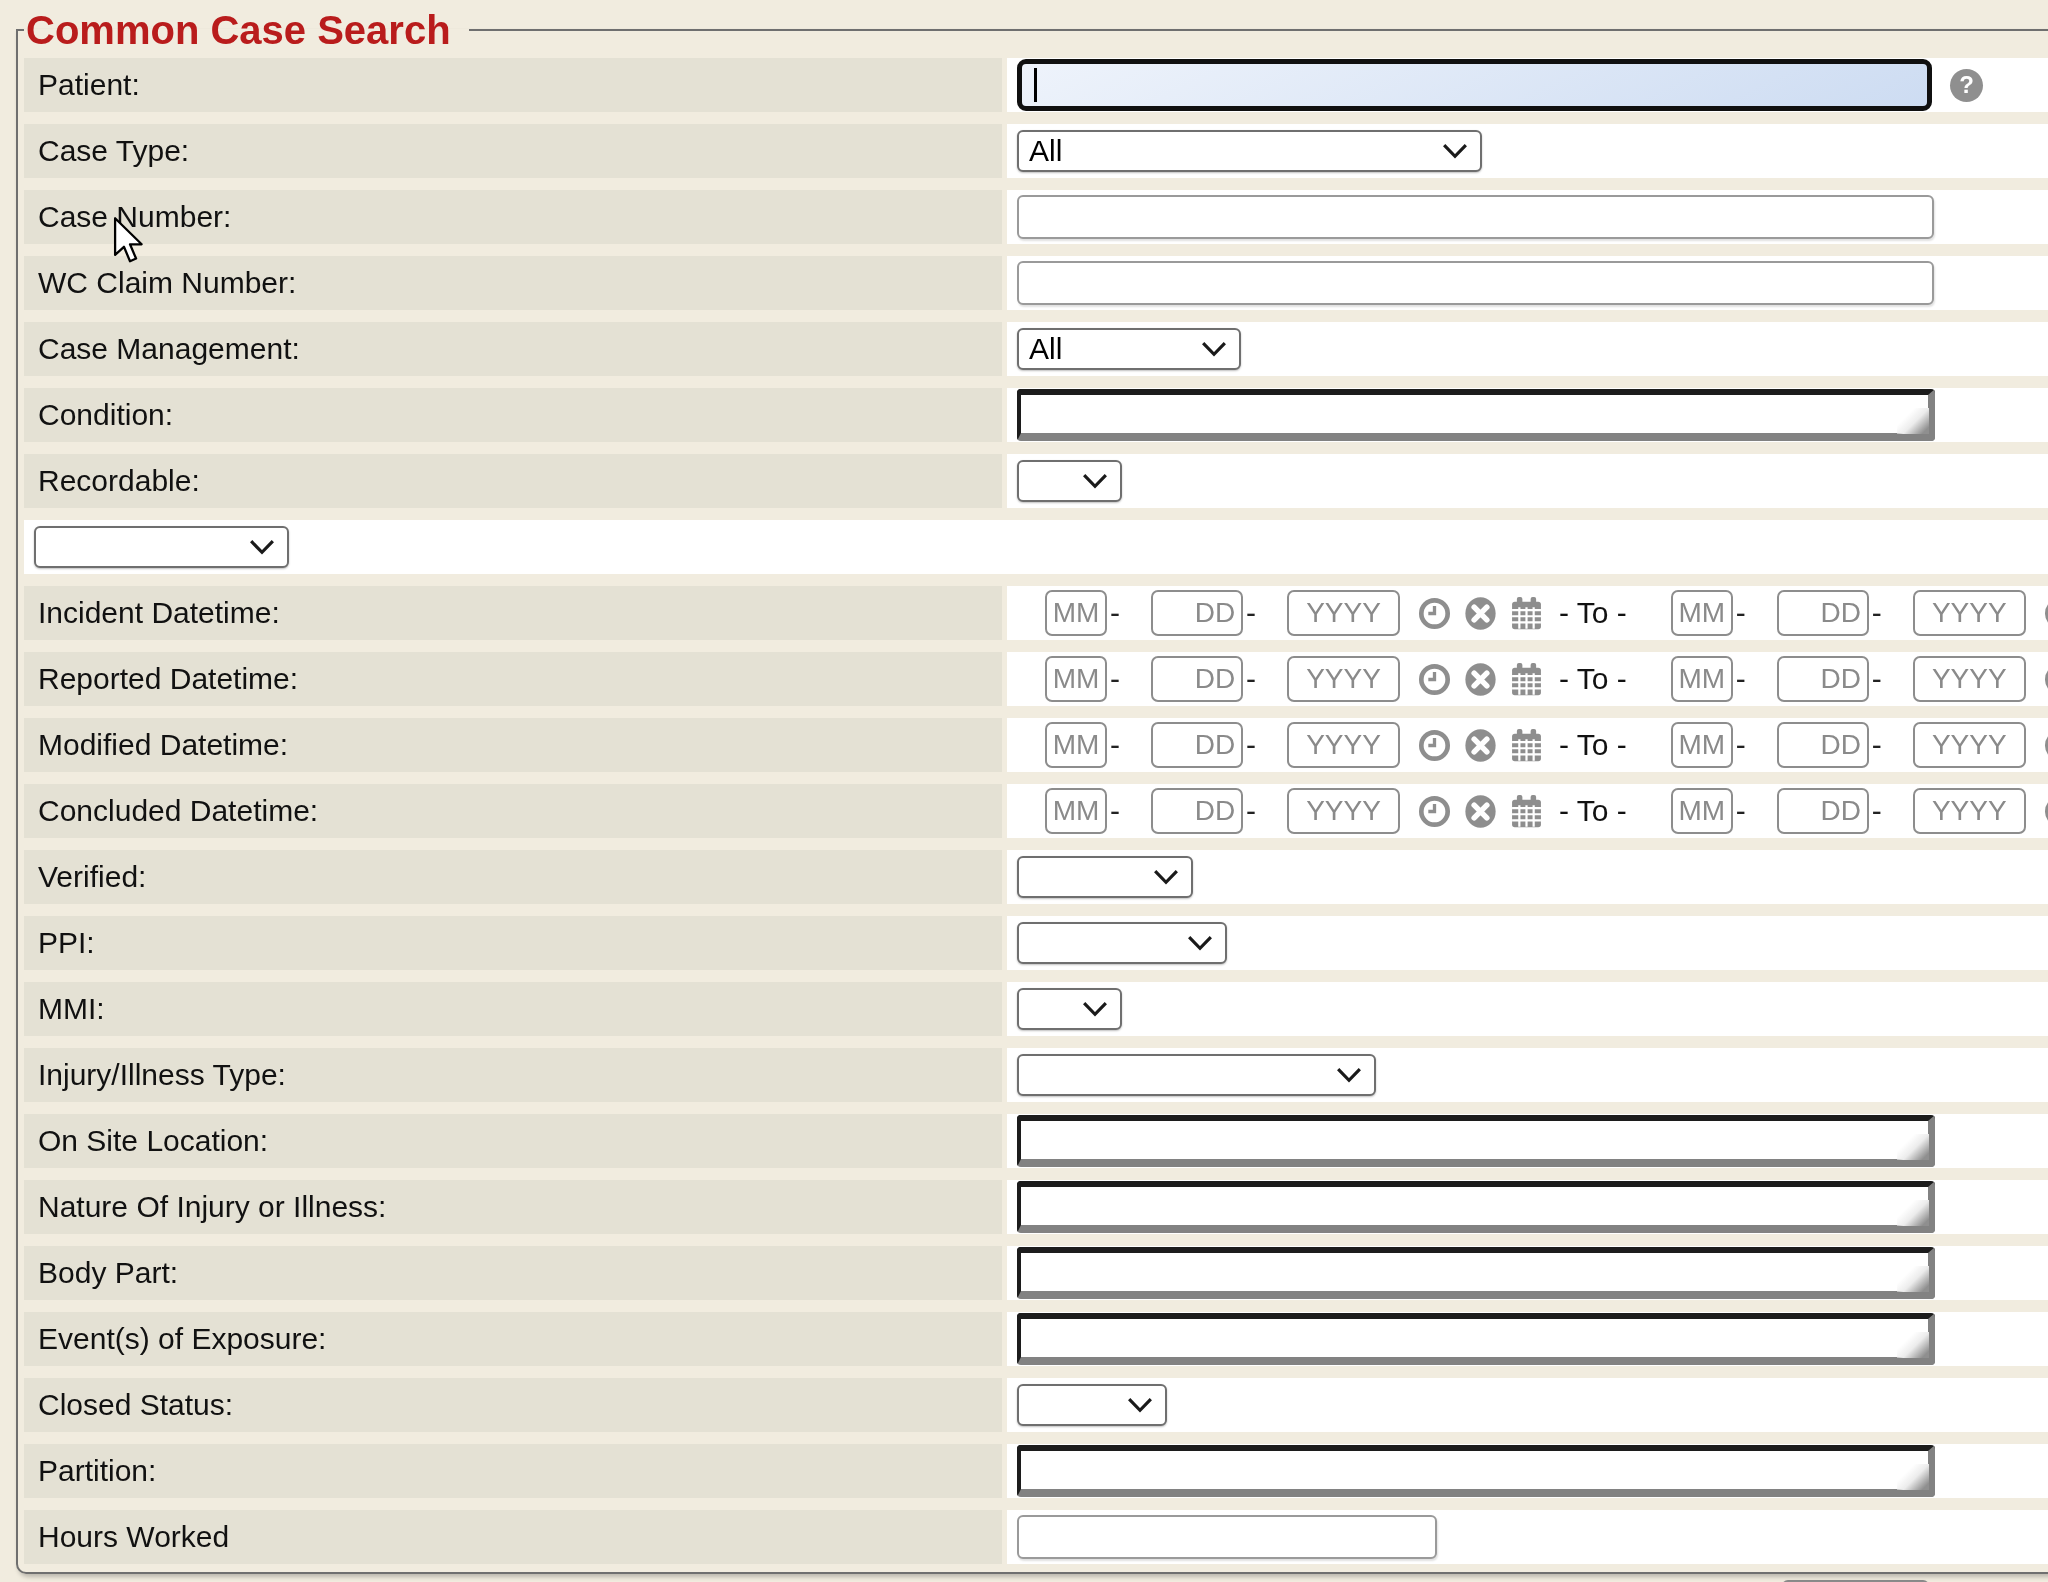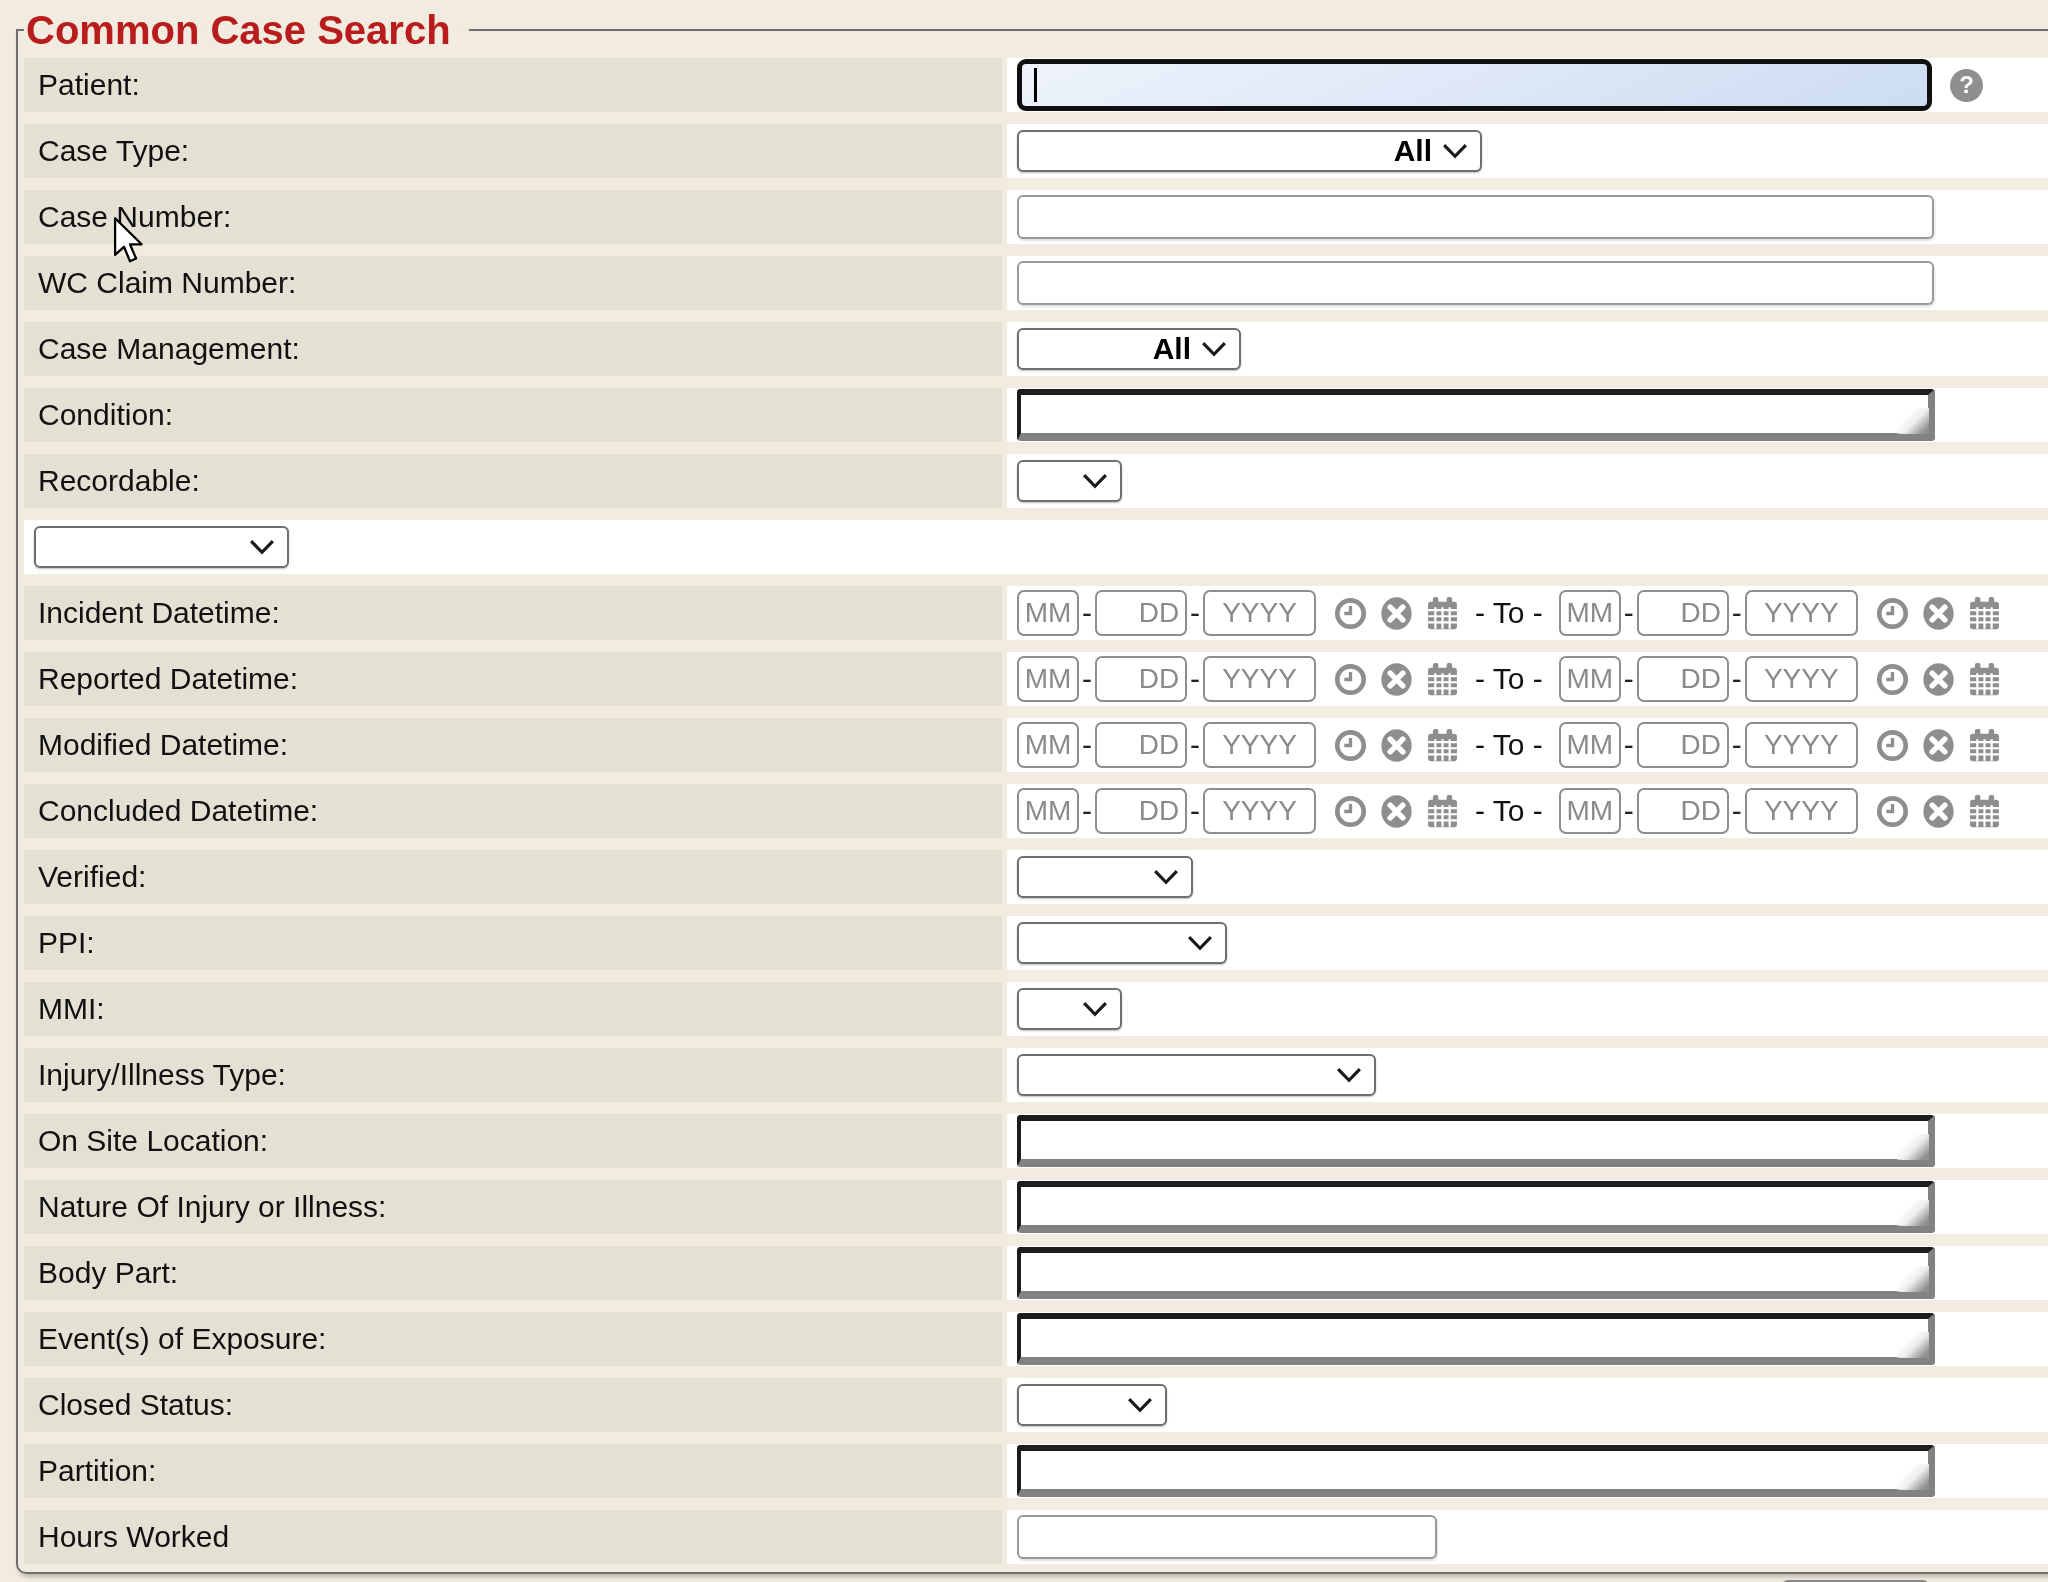--- a/index.html
+++ b/index.html
@@ -32,29 +32,29 @@
   
   .dk{width:918px;height:52px;background:#fff;border-radius:4px;position:relative;
     border-top:6px solid #1c1c1c;border-left:4px solid #1c1c1c;
     border-right:7px solid #828282;border-bottom:8px solid #828282;}
   .dk::after{content:"";position:absolute;right:-1px;bottom:-1px;width:32px;height:26px;
     background:linear-gradient(135deg,rgba(255,255,255,0) 30%,#ececec 55%,#8f8f8f 88%);}
 
   
   .sel{height:42px;border:2px solid #6f6f6f;border-radius:6px;background:#fff;
     box-shadow:0 1px 2px rgba(0,0,0,.25);display:flex;align-items:center;
-    justify-content:flex-end;padding:0 12px 0 10px;font-size:30px;color:#000;font-weight:bold;}
+    justify-content:space-between;padding:0 12px 0 10px;font-size:30px;color:#000;}
   .sel .chev{flex:none;margin-left:10px;}
   .w-casetype{width:465px;} .w-casemgmt{width:224px;} .w-work{width:255px;}
   .w-rec{width:105px;} .w-verified{width:176px;} .w-ppi{width:210px;}
   .w-mmi{width:105px;} .w-injury{width:359px;} .w-closed{width:150px;}
 
   
   .dt{height:46px;border:2px solid #8d8d8d;border-radius:7px;background:#fff;font-size:28px;
-    text-align:center;color:#111;padding:0;outline:none;}
+    text-align:center;color:#111;padding:0;outline:none;margin-left:28px;}
   .dt::placeholder{color:#8a8a8a;opacity:1;}
   .dt.mm{width:62px;} .dt.dd{width:92px;padding-left:36px;} .dt.yy{width:113px;}
   .dash{font-size:30px;margin:0 3px;color:#222;}
   .ic{width:33px;height:37px;margin-left:13px;flex:none;}
   .ic.first{margin-left:18px;}
   .to{font-size:30px;margin:0 16px;white-space:pre;color:#111;}
 
   .help{width:33px;height:33px;border-radius:50%;background:#8f8f8f;color:#fff;
     font-weight:bold;font-size:24px;display:flex;align-items:center;justify-content:center;
     margin-left:18px;flex:none;}

